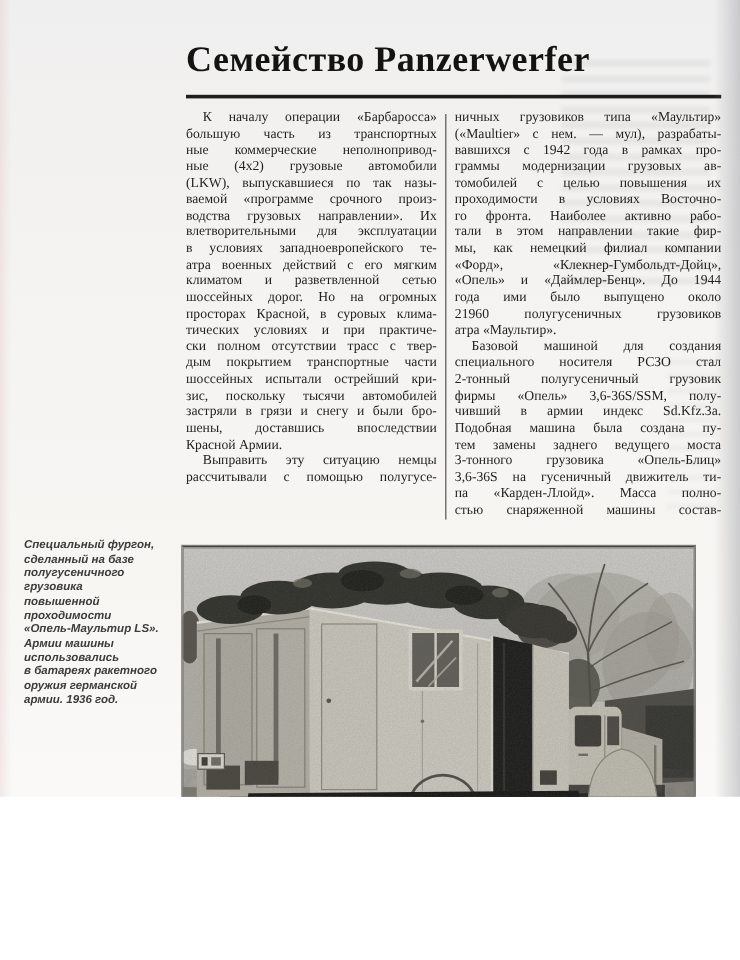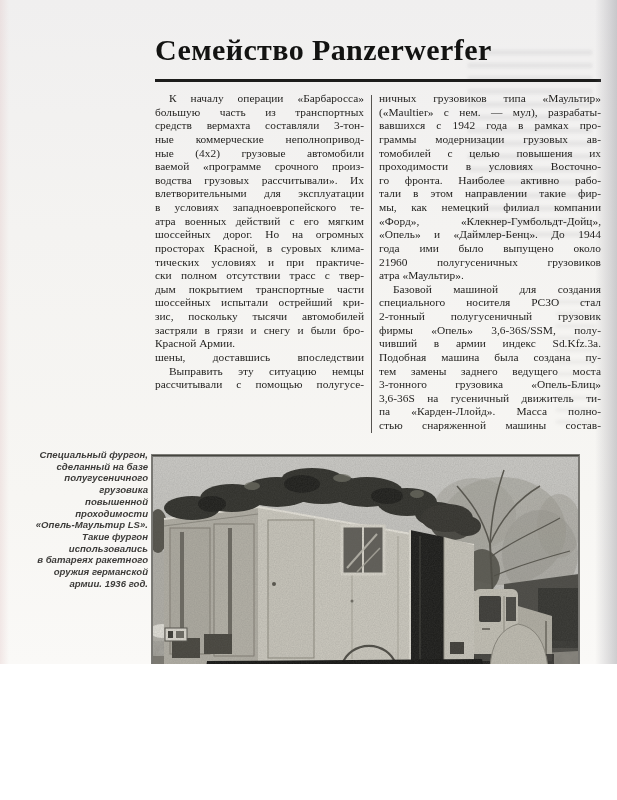--- a/index.html
+++ b/index.html
@@ -27,21 +27,21 @@
   .title-rule{position:absolute;left:155px;top:79px;width:446px;height:3px;background:#1d1d1c;}
 
   .text-cols{position:absolute;left:155px;top:92px;width:446px;display:flex;column-gap:15px;}
   .col{width:209px;font-size:11.4px;line-height:13.64px;color:#201f1d;}
   .col.right{width:222px;}
   .line{text-align:justify;text-align-last:justify;height:13.64px;overflow:hidden;}
   .line.indent{padding-left:14px;}
   .line.para-end{text-align-last:left;}
   .col-divider{position:absolute;left:371px;top:95px;width:1px;height:338px;background:#565450;}
 
-  .caption{position:absolute;left:20px;top:449px;width:128px;text-align:right;
+  .caption{position:absolute;left:20px;top:449px;width:128px;
     font-family:"Liberation Sans",sans-serif;font-style:italic;font-weight:bold;
     font-size:9.6px;line-height:11.7px;color:#3d3c3a;}
 
   .photo{position:absolute;left:152px;top:455px;width:427px;height:290px;margin:0;
     background:#c6c5c1;border-top:1.5px solid #45453f;outline:1px solid #7c7b76;}
   .photo svg{display:block;}
 
   .footer-bar{position:absolute;left:0;top:752px;width:78px;height:14px;background:#9d9d9d;}
   .footer-silhouette{position:absolute;left:19px;top:744px;width:66px;height:32px;}
   .page-num{position:absolute;left:37px;top:753px;z-index:3;
@@ -55,38 +55,39 @@
   <div class="ghost ghost-1"></div>
   <div class="ghost ghost-2"></div>
 
   <h1 class="title">Семейство Panzerwerfer</h1>
   <div class="title-rule"></div>
 
   <div class="text-cols">
     <div class="col left">
         <div class="line indent">К началу операции «Барбаросса»</div>
         <div class="line">большую часть из транспортных</div>
-        <div class="line">средств вермахта составляли 3-тон-</div>
         <div class="line">ные коммерческие неполнопривод-</div>
         <div class="line">ные (4х2) грузовые автомобили</div>
+        <div class="line">(LKW), выпускавшиеся по так назы-</div>
         <div class="line">ваемой «программе срочного произ-</div>
-        <div class="line">водства грузовых рассчитывали». Их</div>
+        <div class="line">водства грузовых направлении». Их</div>
         <div class="line">влетворительными для эксплуатации</div>
         <div class="line">в условиях западноевропейского те-</div>
         <div class="line">атра военных действий с его мягким</div>
+        <div class="line">климатом и разветвленной сетью</div>
         <div class="line">шоссейных дорог. Но на огромных</div>
         <div class="line">просторах Красной, в суровых клима-</div>
         <div class="line">тических условиях и при практиче-</div>
         <div class="line">ски полном отсутствии трасс с твер-</div>
         <div class="line">дым покрытием транспортные части</div>
         <div class="line">шоссейных испытали острейший кри-</div>
         <div class="line">зис, поскольку тысячи автомобилей</div>
         <div class="line">застряли в грязи и снегу и были бро-</div>
+        <div class="line">шены, доставшись впоследствии</div>
         <div class="line para-end">Красной Армии.</div>
-        <div class="line">шены, доставшись впоследствии</div>
         <div class="line indent">Выправить эту ситуацию немцы</div>
         <div class="line">рассчитывали с помощью полугусе-</div>
       </div>
     <div class="col right">
         <div class="line">ничных грузовиков типа «Маультир»</div>
         <div class="line">(«Maultier» с нем. — мул), разрабаты-</div>
         <div class="line">вавшихся с 1942 года в рамках про-</div>
         <div class="line">граммы модернизации грузовых ав-</div>
         <div class="line">томобилей с целью повышения их</div>
         <div class="line">проходимости в условиях Восточно-</div>
@@ -114,21 +115,21 @@
   <div class="col-divider"></div>
 
   <div class="caption">
       <div class="cap-line">Специальный фургон,</div>
       <div class="cap-line">сделанный на базе</div>
       <div class="cap-line">полугусеничного</div>
       <div class="cap-line">грузовика</div>
       <div class="cap-line">повышенной</div>
       <div class="cap-line">проходимости</div>
       <div class="cap-line">«Опель-Маультир LS».</div>
-      <div class="cap-line">Такие фургон</div>
+      <div class="cap-line">Армии машины</div>
       <div class="cap-line">использовались</div>
       <div class="cap-line">в батареях ракетного</div>
       <div class="cap-line">оружия германской</div>
       <div class="cap-line">армии. 1936 год.</div>
     </div>
 
   <figure class="photo">
     <svg viewBox="0 0 427 290" width="427" height="290" preserveAspectRatio="none">
       <defs>
         <linearGradient id="sky" x1="0" y1="0" x2="0" y2="1">

